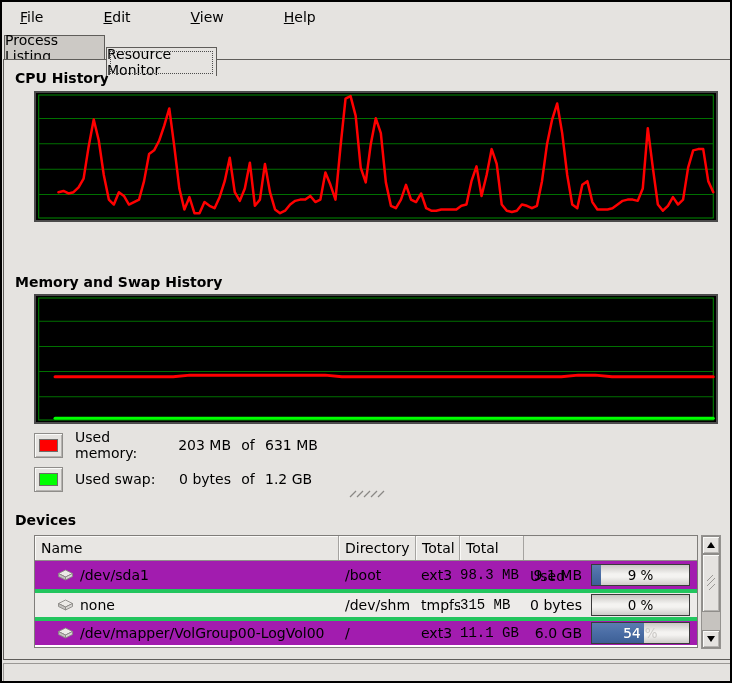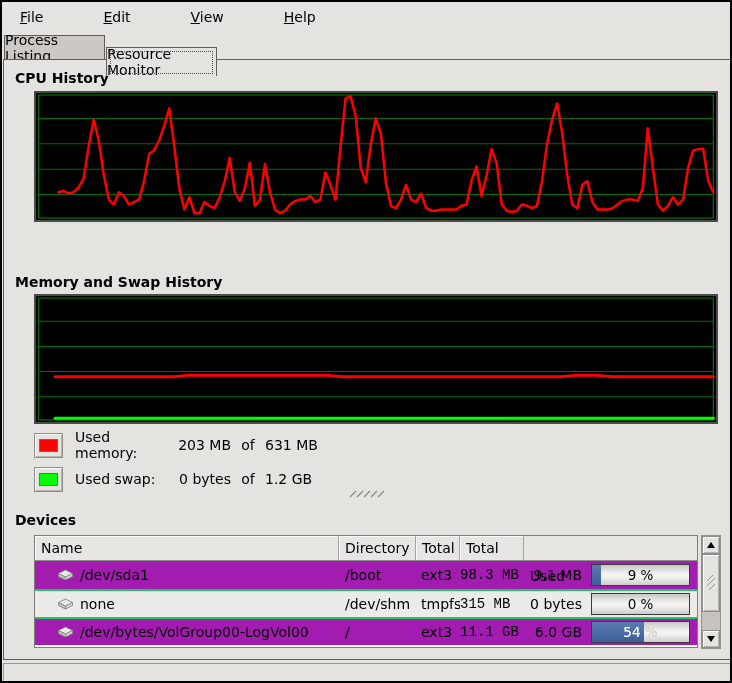--- a/index.html
+++ b/index.html
@@ -58,21 +58,21 @@
                    background:#fff; border:1px solid #7f7d7a; }
   #dev-header { display:flex; height:25px; background:#e8e6e3; border-bottom:1px solid #8f8d8a; }
   .hcell { display:flex; align-items:center; padding-left:6px; background:#e8e6e3;
            border-right:1px solid #a5a3a0; box-shadow:inset 1px 1px 0 #fbfaf8; cursor:default; }
   .hcell:last-child { border-right:none;margin-top:40px; }
   .col-name { width:304px; } .col-dir { width:77px; } .col-type { width:44px; }
   .col-total { width:64px; } .col-used { width:164px; flex:1; }
 
   .dev-row { display:flex; height:28px; align-items:center; background:#a21caf; cursor:default; }
   .dev-row.alt { background:#edebe9; }
-  .dev-row + .dev-row { border-top:2px solid #22c55e; }
+  .dev-row + .dev-row { border-top:4px solid #22c55e; }
   .cell { overflow:hidden; white-space:nowrap; }
   .cell.name { display:flex; align-items:center; padding-left:22px; }
   .cell.name .disk-icon { margin-right:6px; flex:none; }
   .cell.dir { padding-left:6px; }
   .cell.type { padding-left:5px; }
   .cell.total { text-align:left; padding-right:3px;font-family:Liberation Mono, monospace; }
   .cell.used { display:flex; align-items:center; justify-content:flex-end; }
   .used-val { width:52px; text-align:right; margin-right:9px; }
 
   .pbar { position:relative; width:99px; height:22px; margin-right:7px;
@@ -237,21 +237,21 @@
               </div>
             </div>
           </div>
           <div class="dev-row">
             <div class="cell name col-name">
               <svg class="disk-icon" width="17" height="14" viewBox="0 0 17 14">
                 <polygon points="1.5,5.5 8.5,2 15.5,5.5 8.5,9" fill="#eceae7" stroke="#8a8885" stroke-width="0.9"></polygon>
                 <polygon points="1.5,5.5 8.5,9 8.5,12 1.5,8.5" fill="#c3c1be" stroke="#8a8885" stroke-width="0.9"></polygon>
                 <polygon points="15.5,5.5 8.5,9 8.5,12 15.5,8.5" fill="#d8d6d3" stroke="#8a8885" stroke-width="0.9"></polygon>
               </svg>
-              <span>/dev/bytes/VolGroup00-LogVol00</span>
+              <span>/dev/mapper/VolGroup00-LogVol00</span>
             </div>
             <div class="cell dir col-dir">/</div>
             <div class="cell type col-type">ext3</div>
             <div class="cell total col-total">11.1 GB</div>
             <div class="cell used col-used">
               <span class="used-val">6.0 GB</span>
               <div class="pbar">
                 <div class="pbar-fill" style="width: 54%;"></div>
                 <span class="ptext base" style="color: rgb(203, 201, 198);">54 %</span>
                 <span class="ptext lit" style="clip-path: inset(0px 46% 0px 0px);">54 %</span>

